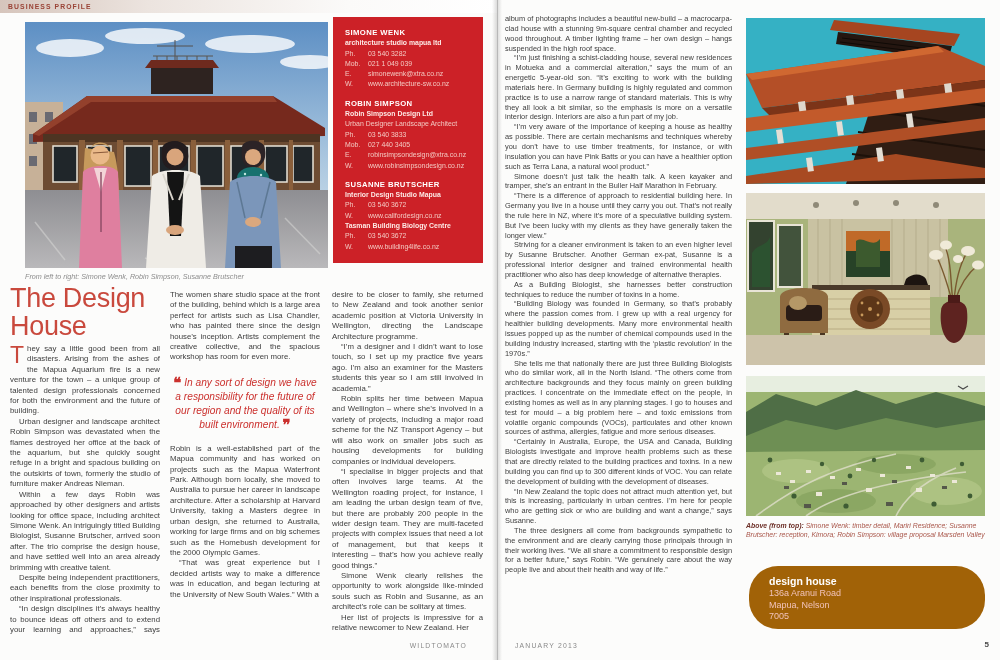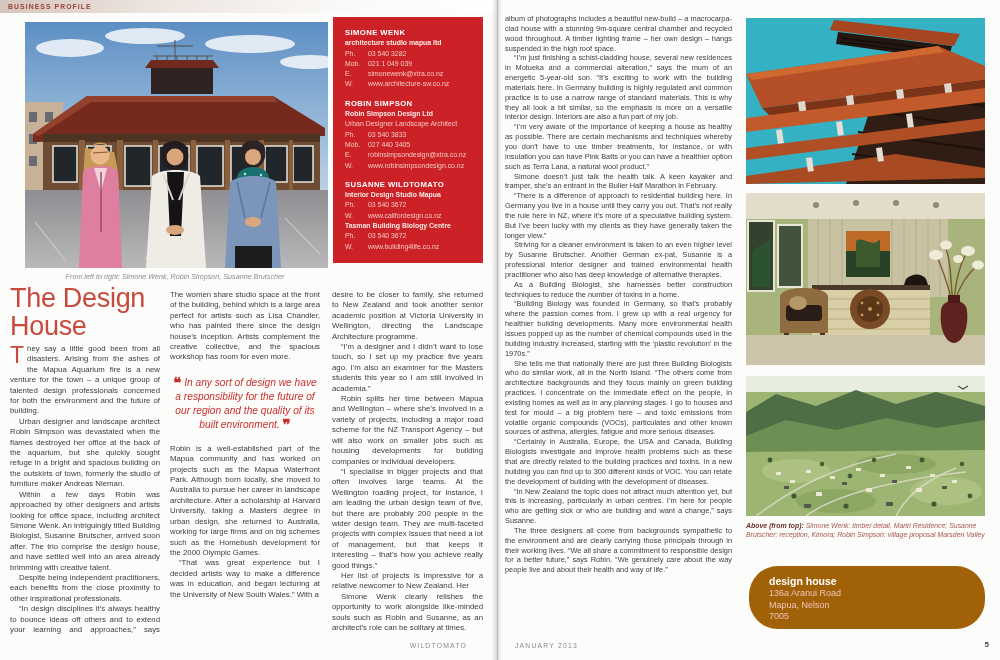--- a/index.html
+++ b/index.html
@@ -17,21 +17,21 @@
   }
   .header-strip span{
     margin-left:8px;font-size:6.8px;font-weight:bold;letter-spacing:1.1px;color:#9a4336;
   }
 
   
   .photo-frame{display:block;}
   .photo-frame svg{display:block;width:100%;height:100%;}
 
   .caption{
-    font-size:7.2px;font-style:italic;color:#8d8d8d;line-height:9.5px;text-align:center;
+    font-size:7.2px;font-style:italic;color:#8d8d8d;line-height:9.5px;
   }
 
   
   .contact-box{
     left:333px;top:17px;width:150px;height:246px;box-sizing:border-box;
     background:#cc2127;color:#fff;padding:11px 3px 8px 12px;
     font-size:6.9px;line-height:10.3px;
   }
   .c-name{font-weight:bold;font-size:7.7px;letter-spacing:.4px;color:#ffffff;}
   .c-org{font-weight:bold;color:#fde9e5;}
@@ -247,21 +247,21 @@
     </div>
   <div class="c-line">
       <span class="c-label">E.</span>
       <span>robinsimpsondesign@xtra.co.nz</span>
     </div>
   <div class="c-line">
       <span class="c-label">W.</span>
       <span>www.robinsimpsondesign.co.nz</span>
     </div>
   <div class="c-gap"></div>
-  <div class="c-name">SUSANNE WILDTOMATO</div>
+  <div class="c-name">SUSANNE BRUTSCHER</div>
   <div class="c-org">Interior Design Studio Mapua</div>
   <div class="c-line">
       <span class="c-label">Ph.</span>
       <span>03 540 3672</span>
     </div>
   <div class="c-line">
       <span class="c-label">W.</span>
       <span>www.callfordesign.co.nz</span>
     </div>
   <div class="c-org">Tasman Building Biology Centre</div>
@@ -294,22 +294,22 @@
   </div>
   <p class="noindent">Robin is a well-established part of the Mapua community and has worked on projects such as the Mapua Waterfront Park. Although born locally, she moved to Australia to pursue her career in landscape architecture. After a scholarship at Harvard University, taking a Masters degree in urban design, she returned to Australia, working for large firms and on big schemes such as the Homebush development for the 2000 Olympic Games.</p>
   <p>“That was great experience but I decided artists way to make a difference was in education, and began lecturing at the University of New South Wales.” With a</p>
 </div>
 
 <div class="abs col col3">
   <p class="noindent">desire to be closer to family, she returned to New Zealand and took another senior academic position at Victoria University in Wellington, directing the Landscape Architecture programme.</p>
   <p>“I’m a designer and I didn’t want to lose touch, so I set up my practice five years ago. I’m also an examiner for the Masters students this year so I am still involved in academia.”</p>
   <p>Robin splits her time between Mapua and Wellington – where she’s involved in a variety of projects, including a major road scheme for the NZ Transport Agency – but will also work on smaller jobs such as housing developments for building companies or individual developers.</p>
   <p>“I specialise in bigger projects and that often involves large teams. At the Wellington roading project, for instance, I am leading the urban design team of five, but there are probably 200 people in the wider design team. They are multi-faceted projects with complex issues that need a lot of management, but that keeps it interesting – that’s how you achieve really good things.”</p>
+  <p>Simone Wenk clearly relishes the opportunity to work alongside like-minded souls such as Robin and Susanne, as an architect’s role can be solitary at times.</p>
   <p>Her list of projects is impressive for a relative newcomer to New Zealand. Her</p>
-  <p>Simone Wenk clearly relishes the opportunity to work alongside like-minded souls such as Robin and Susanne, as an architect’s role can be solitary at times.</p>
 </div>
 
 <div class="abs rp-text">
   <p class="noindent">album of photographs includes a beautiful new-build – a macrocarpa-clad house with a stunning 9m-square central chamber and recycled wood throughout. A timber lighting frame – her own design – hangs suspended in the high roof space.</p>
   <p>“I’m just finishing a schist-cladding house, several new residences in Motueka and a commercial alteration,” says the mum of an energetic 5-year-old son. “It’s exciting to work with the building materials here. In Germany building is highly regulated and common practice is to use a narrow range of standard materials. This is why they all look a bit similar, so the emphasis is more on a versatile interior design. Interiors are also a fun part of my job.</p>
   <p>“I’m very aware of the importance of keeping a house as healthy as possible. There are certain mechanisms and techniques whereby you don’t have to use timber treatments, for instance, or with insulation you can have Pink Batts or you can have a healthier option such as Terra Lana, a natural wool product.”</p>
   <p>Simone doesn’t just talk the health talk. A keen kayaker and tramper, she’s an entrant in the Buller Half Marathon in February.</p>
   <p>“There is a difference of approach to residential building here. In Germany you live in a house until they carry you out. That’s not really the rule here in NZ, where it’s more of a speculative building system. But I’ve been lucky with my clients as they have generally taken the longer view.”</p>
   <p>Striving for a cleaner environment is taken to an even higher level by Susanne Brutscher. Another German ex-pat, Susanne is a professional interior designer and trained environmental health practitioner who also has deep knowledge of alternative therapies.</p>
   <p>As a Building Biologist, she harnesses better construction techniques to reduce the number of toxins in a home.</p>

